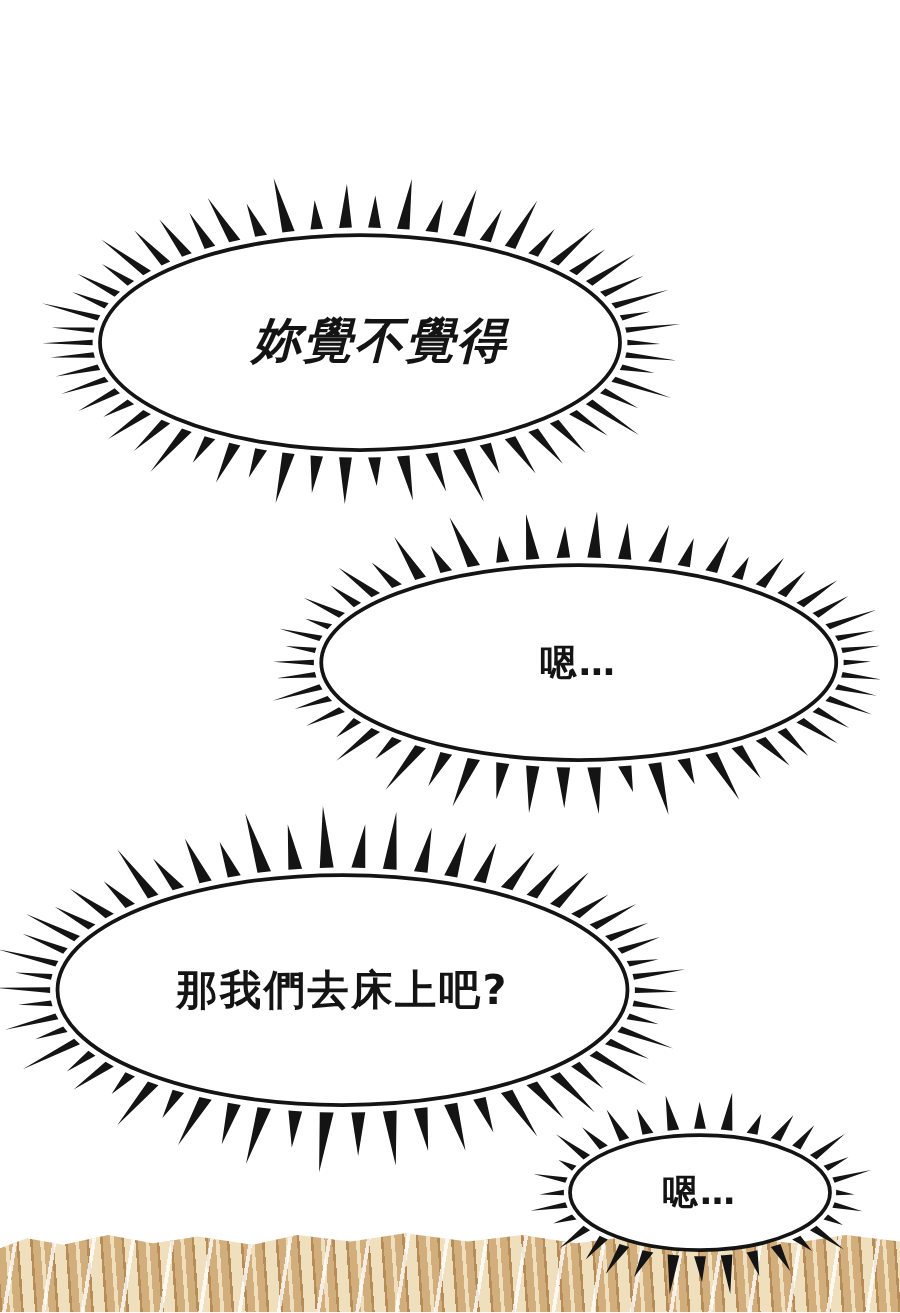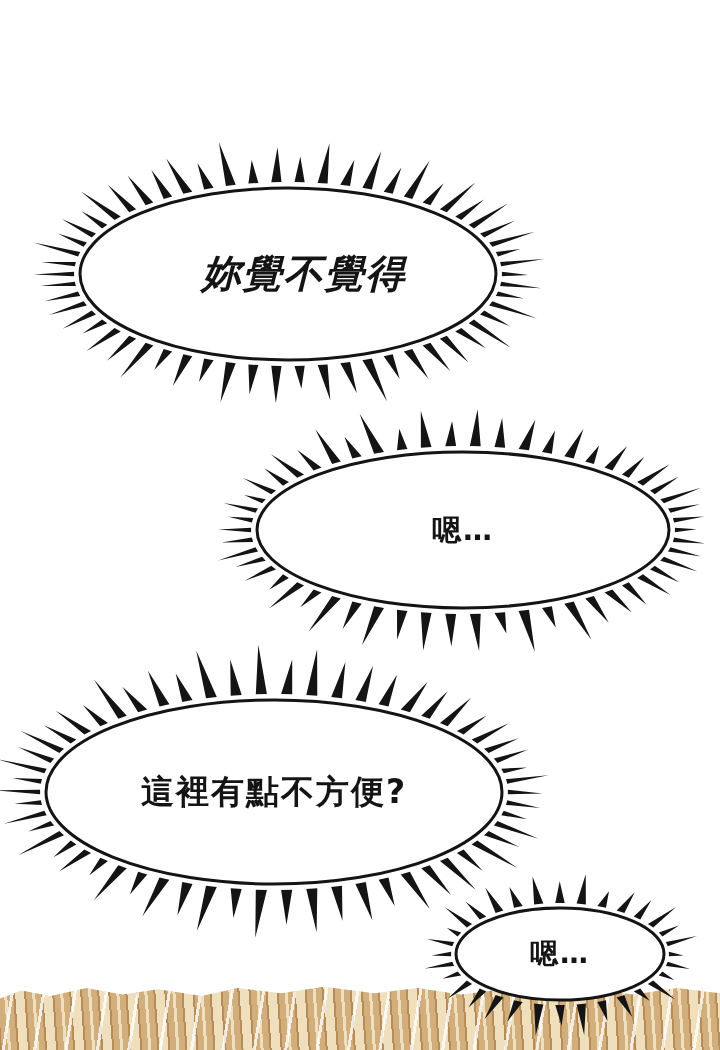--- a/index.html
+++ b/index.html
@@ -61,21 +61,21 @@
       <div>嗯…</div>
     </div>
   </div>
 
   <div class="bubble" style="left:6px;top:656px;width:556px;height:276px;">
     <svg width="556" height="276" viewBox="0 0 556 276">
         <path d="M501.9 133.7L536.5 137.4L501.9 138.3ZM501.2 144.3L534.2 152.0L500.0 148.9ZM497.7 154.8L521.0 163.3L495.3 159.3ZM491.5 165.1L532.5 182.7L487.9 169.5ZM482.7 175.0L513.2 191.1L478.0 179.3ZM471.3 184.5L511.5 212.0L465.6 188.5ZM457.6 193.4L476.8 214.9L450.9 197.1ZM441.7 201.7L469.9 234.0L434.0 205.1ZM423.7 209.2L445.1 239.0L415.2 212.2ZM403.9 215.8L423.8 253.1L394.7 218.4ZM382.5 221.5L388.7 249.9L372.6 223.7ZM359.8 226.1L366.4 264.5L349.4 227.9ZM336.0 229.8L336.5 264.7L325.2 231.0ZM311.3 232.3L310.6 276.3L300.3 233.1ZM286.2 233.7L280.5 268.7L275.1 234.0ZM260.9 234.0L249.3 281.7L249.8 233.7ZM235.7 233.1L227.4 262.0L224.7 232.3ZM210.8 231.0L190.8 275.1L200.0 229.8ZM186.6 227.9L171.4 259.4L176.2 226.1ZM163.4 223.7L136.4 260.2L153.5 221.5ZM141.3 218.4L123.9 238.4L132.1 215.8ZM120.8 212.2L87.8 244.2L112.3 209.2ZM102.0 205.1L83.3 219.2L94.3 201.7ZM85.1 197.1L52.9 215.6L78.4 193.4ZM70.4 188.5L47.4 201.2L64.7 184.5ZM58.0 179.3L12.1 199.3L53.3 175.0ZM48.1 169.5L22.1 175.4L44.5 165.1ZM40.7 159.3L-2.0 167.8L38.3 154.8ZM36.0 148.9L8.6 147.8L34.8 144.3ZM34.1 138.3L-10.3 134.3L34.1 133.7ZM34.8 127.7L6.1 121.9L36.0 123.1ZM38.3 117.2L-7.1 103.6L40.7 112.7ZM44.5 106.9L12.0 91.0L48.1 102.5ZM53.3 97.0L14.8 75.1L58.0 92.7ZM64.7 87.5L37.8 69.3L70.4 83.5ZM78.4 78.6L49.7 54.8L85.1 74.9ZM94.3 70.3L76.9 48.9L102.0 66.9ZM112.3 62.8L87.9 23.5L120.8 59.8ZM132.1 56.2L116.4 30.7L141.3 53.6ZM153.5 50.5L141.9 14.8L163.4 48.3ZM176.2 45.9L169.7 17.5L186.6 44.1ZM200.0 42.2L190.2 -5.5L210.8 41.0ZM224.7 39.7L224.2 3.5L235.7 38.9ZM249.8 38.3L252.3 -11.3L260.9 38.0ZM275.1 38.0L286.2 3.4L286.2 38.3ZM300.3 38.9L311.1 -6.7L311.3 39.7ZM325.2 41.0L339.4 6.0L336.0 42.2ZM349.4 44.1L367.1 9.7L359.8 45.9ZM372.6 48.3L391.1 18.4L382.5 50.5ZM394.7 53.6L421.7 25.8L403.9 56.2ZM415.2 59.8L441.6 35.2L423.7 62.8ZM434.0 66.9L465.0 41.7L441.7 70.3ZM450.9 74.9L480.7 59.6L457.6 78.6ZM465.6 83.5L503.0 67.2L471.3 87.5ZM478.0 92.7L512.6 82.2L482.7 97.0ZM487.9 102.5L522.1 93.5L491.5 106.9ZM495.3 112.7L520.9 111.4L497.7 117.2ZM500.0 123.1L542.3 119.3L501.2 127.7Z" fill="currentColor"></path>
         <ellipse cx="268" cy="136" rx="228" ry="92" fill="#ffffff" stroke="currentColor" stroke-width="3"></ellipse>
       </svg>
     <div class="btext" style="left:268px;top:136px;font-size:33px;">
-      <div>這裡有點不方便?</div>
+      <div>那我們去床上吧?</div>
     </div>
   </div>
 
   <div class="bubble" style="left:424px;top:872px;width:282px;height:168px;">
     <svg width="282" height="168" viewBox="0 0 282 168">
         <path d="M244.9 79.8L259.5 83.5L244.9 84.2ZM243.7 89.8L265.9 96.9L241.9 94.1ZM238.4 99.5L250.2 107.9L234.8 103.5ZM229.2 108.5L251.1 127.5L223.9 112.1ZM216.3 116.5L225.6 128.7L209.7 119.6ZM200.4 123.1L208.2 144.9L192.6 125.6ZM182.0 128.2L183.4 148.9L173.3 129.9ZM161.9 131.5L160.2 163.1L152.6 132.4ZM140.7 133.0L137.6 153.7L131.3 133.0ZM119.4 132.4L111.7 163.5L110.1 131.5ZM98.7 129.9L83.3 149.6L90.0 128.2ZM79.4 125.6L60.5 147.2L71.6 123.1ZM62.3 119.6L44.5 135.6L55.7 116.5ZM48.1 112.1L23.8 126.4L42.8 108.5ZM37.2 103.5L18.5 106.8L33.6 99.5ZM30.1 94.1L0.5 96.6L28.3 89.8ZM27.1 84.2L7.6 83.6L27.1 79.8ZM28.3 74.2L2.9 67.1L30.1 69.9ZM33.6 64.5L22.9 55.9L37.2 60.5ZM42.8 55.5L20.9 35.3L48.1 51.9ZM55.7 47.5L41.7 29.8L62.3 44.4ZM71.6 40.9L61.2 15.6L79.4 38.4ZM90.0 35.8L85.4 14.9L98.7 34.1ZM110.1 32.5L108.5 4.4L119.4 31.6ZM131.3 31.0L135.7 9.3L140.7 31.0ZM152.6 31.6L161.7 2.2L161.9 32.5ZM173.3 34.1L185.0 19.2L182.0 35.8ZM192.6 38.4L210.7 20.2L200.4 40.9ZM209.7 44.4L227.4 28.1L216.3 47.5ZM223.9 51.9L252.1 35.0L229.2 55.5ZM234.8 60.5L254.9 53.6L238.4 64.5ZM241.9 69.9L272.9 63.9L243.7 74.2Z" fill="currentColor"></path>
         <ellipse cx="136" cy="82" rx="104" ry="46" fill="#ffffff" stroke="currentColor" stroke-width="3"></ellipse>
       </svg>
     <div class="btext" style="left:136px;top:82px;font-size:28px;">
       <div>嗯…</div>

